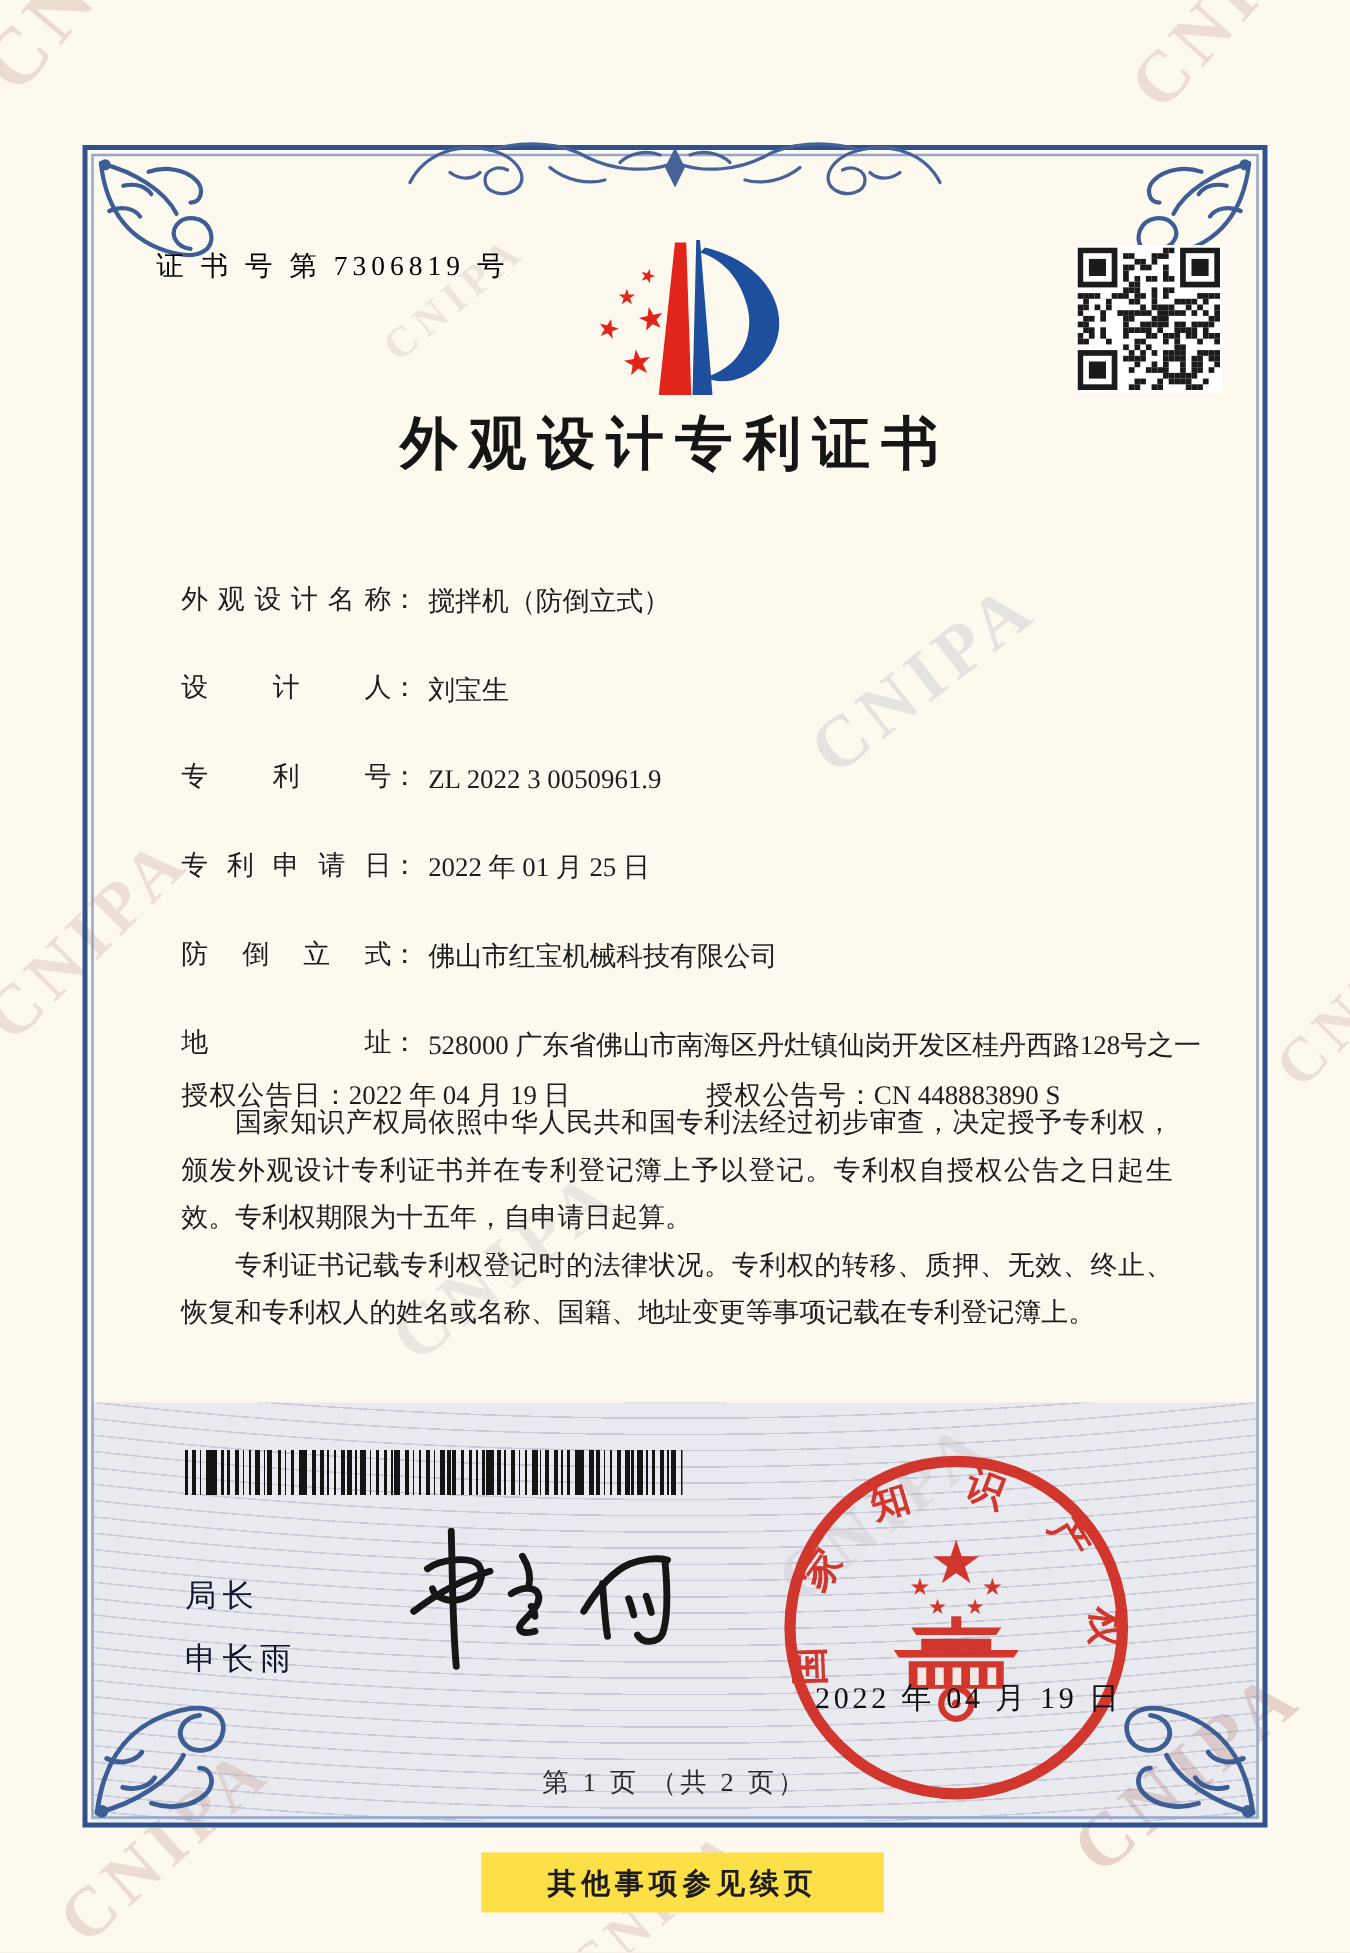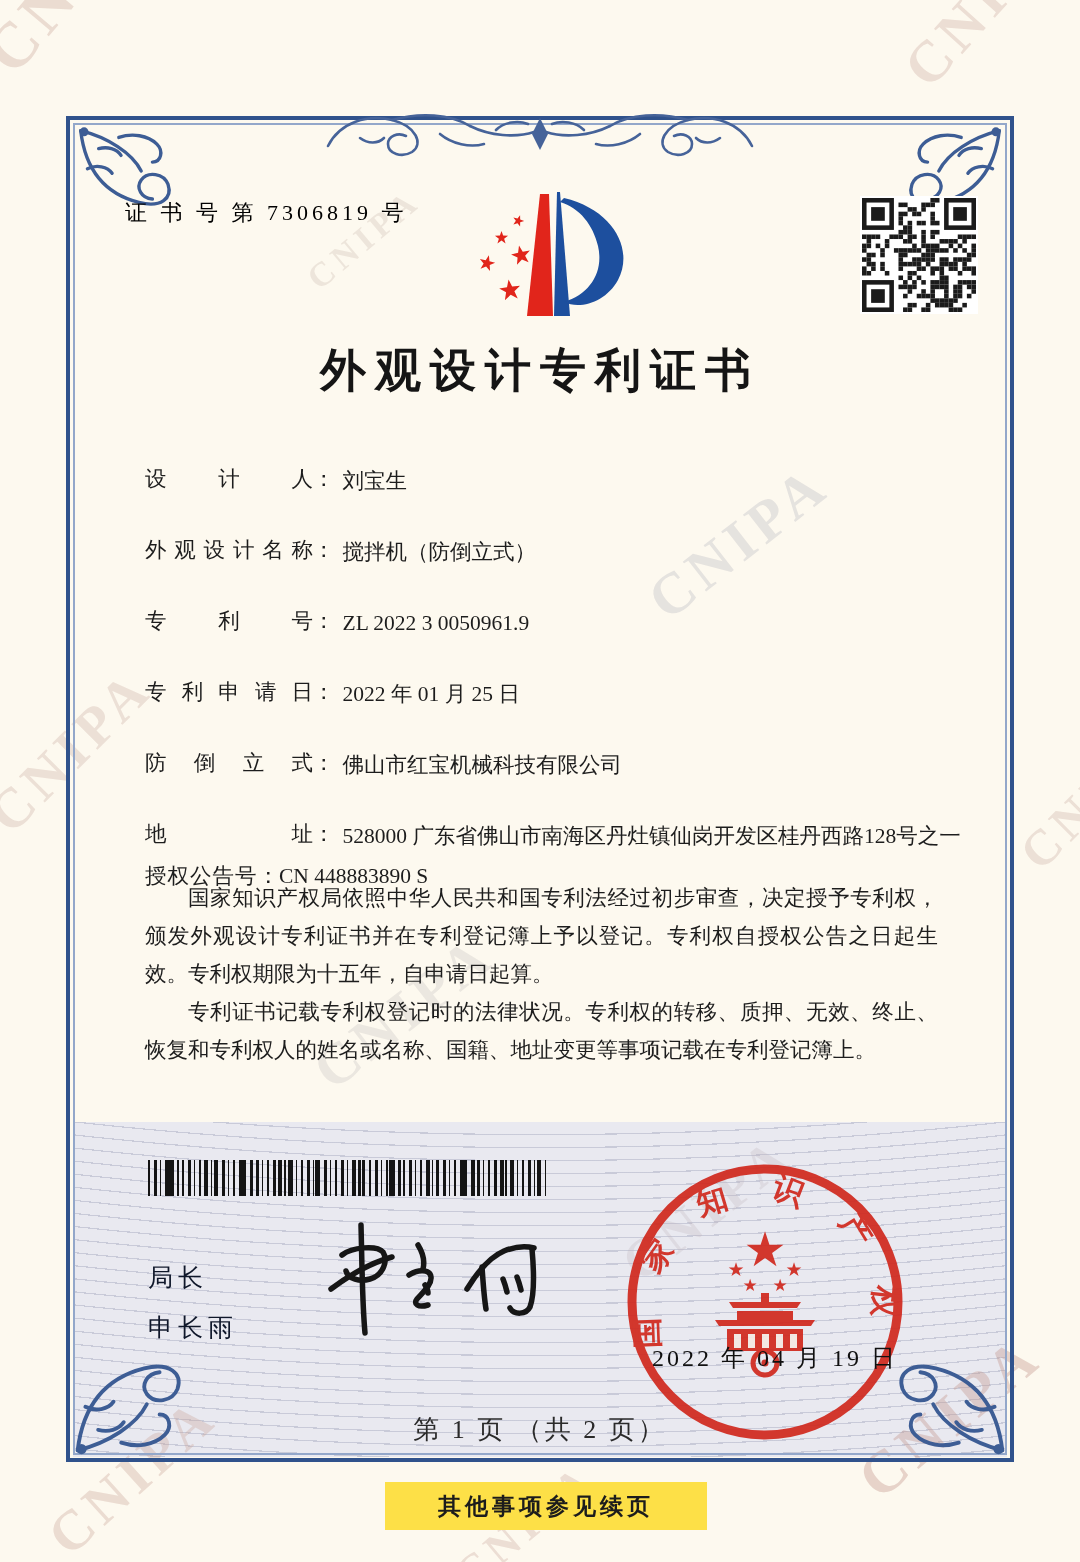--- a/index.html
+++ b/index.html
@@ -22,21 +22,21 @@
       background-image:repeating-radial-gradient(circle at 50% -4200px,
         rgba(148,152,178,.38) 0 1.2px, rgba(233,233,240,0) 1.2px 13px);}
 
   .content{position:absolute;inset:0;z-index:5;}
 
   .cert-no{position:absolute;left:125px;top:198px;font-size:22px;letter-spacing:4px;color:#000000;}
 
   .logo{position:absolute;left:452px;top:184px;width:185px;height:152px;}
   .qr{position:absolute;left:860px;top:196px;width:114px;height:114px;background:#fff;padding:2px;}
 
-  .title{position:absolute;left:0;right:0;top:340px;text-align:center;font-size:46px;font-weight:700;
+  .title{position:absolute;left:0;right:0;top:324px;text-align:center;font-size:46px;font-weight:700;
       letter-spacing:9px;color:#151515;}
 
   .fields{position:absolute;left:145px;top:464px;width:800px;font-size:21.5px;color:#1d1d1d;}
   .field-row{margin-bottom:37px;line-height:30px;white-space:nowrap;}
   .flabel{display:inline-block;width:168px;text-align:justify;text-align-last:justify;vertical-align:top;}
   .fcolon{display:inline-block;vertical-align:top;margin-right:8px;}
   .fvalue{display:inline-block;max-width:645px;vertical-align:top;white-space:normal;line-height:34px;}
   .row-addr{margin-bottom:8px;}
   .grant-row{display:flex;line-height:30px;font-size:21.5px;}
   .grant-left{width:420px;}
@@ -51,21 +51,21 @@
         repeating-linear-gradient(90deg,#141414 0 2px,rgba(0,0,0,0) 2px 6px,#141414 6px 9px,rgba(0,0,0,0) 9px 12px,#141414 12px 13px,rgba(0,0,0,0) 13px 17px),
         repeating-linear-gradient(90deg,rgba(0,0,0,0) 0 19px,#141414 19px 23px,rgba(0,0,0,0) 23px 29px,#141414 29px 31px,rgba(0,0,0,0) 31px 37px);}
 
   .officer{position:absolute;left:148px;top:1252px;font-size:25px;color:#0f172a;letter-spacing:5px;line-height:50px;
       font-family:"Liberation Sans","DejaVu Sans",sans-serif;}
   .signature{position:absolute;left:282px;top:1205px;width:330px;height:160px;}
 
   .seal{position:absolute;left:615px;top:1150px;width:300px;height:300px;mix-blend-mode:multiply;opacity:.93;}
   .seal-date{position:absolute;left:652px;top:1342px;font-size:24px;letter-spacing:3px;color:#101010;z-index:6;}
 
-  .page-info{position:absolute;left:0;right:0;top:1412px;text-align:center;font-size:26px;
+  .page-info{position:absolute;left:0;right:0;top:1412px;text-align:center;font-size:21px;
       letter-spacing:3px;color:#2a2a2a;}
 
   .cont-strip{position:absolute;left:385px;top:1482px;width:322px;height:48px;background:#fde047;
       display:flex;align-items:center;justify-content:center;z-index:6;font-weight:bold;}
   .cont-strip span{font-size:23px;letter-spacing:4px;color:#1c1c1c;}
 </style>
 </head>
 <body>
 
 <div class="page">
@@ -371,38 +371,41 @@
           <rect x="83.60000000000001" y="105.60000000000001" width="4.4" height="4.4"></rect>
           <rect x="88" y="105.60000000000001" width="4.4" height="4.4"></rect>
           <rect x="92.4" y="105.60000000000001" width="4.4" height="4.4"></rect>
         </g>
       </svg>
 
     <div class="title">外观设计专利证书</div>
 
     <div class="fields">
       <div class="field-row">
+        <span class="flabel">外观设计名称</span><span class="fcolon">：</span><span class="fvalue">搅拌机（防倒立式）</span>
+      </div>
+      <div class="field-row">
         <span class="flabel">设计人</span><span class="fcolon">：</span><span class="fvalue">刘宝生</span>
-      </div>
-      <div class="field-row">
-        <span class="flabel">外观设计名称</span><span class="fcolon">：</span><span class="fvalue">搅拌机（防倒立式）</span>
       </div>
       <div class="field-row">
         <span class="flabel">专利号</span><span class="fcolon">：</span><span class="fvalue">ZL 2022 3 0050961.9</span>
       </div>
       <div class="field-row">
         <span class="flabel">专利申请日</span><span class="fcolon">：</span><span class="fvalue">2022 年 01 月 25 日</span>
       </div>
       <div class="field-row">
         <span class="flabel">防倒立式</span><span class="fcolon">：</span><span class="fvalue">佛山市红宝机械科技有限公司</span>
       </div>
       <div class="field-row row-addr">
         <span class="flabel">地址</span><span class="fcolon">：</span><span class="fvalue">528000 广东省佛山市南海区丹灶镇仙岗开发区桂丹西路128号之一</span>
       </div>
       <div class="grant-row">
+        <div class="grant-left">
+          <span class="glabel">授权公告日</span><span>：</span><span>2022 年 04 月 19 日</span>
+        </div>
         <div class="grant-right">
           <span class="glabel">授权公告号</span><span>：</span><span>CN 448883890 S</span>
         </div>
       </div>
     </div>
 
     <div class="body-text">
       <p>国家知识产权局依照中华人民共和国专利法经过初步审查，决定授予专利权，颁发外观设计专利证书并在专利登记簿上予以登记。专利权自授权公告之日起生效。专利权期限为十五年，自申请日起算。</p>
       <p>专利证书记载专利权登记时的法律状况。专利权的转移、质押、无效、终止、恢复和专利权人的姓名或名称、国籍、地址变更等事项记载在专利登记簿上。</p>
     </div>

